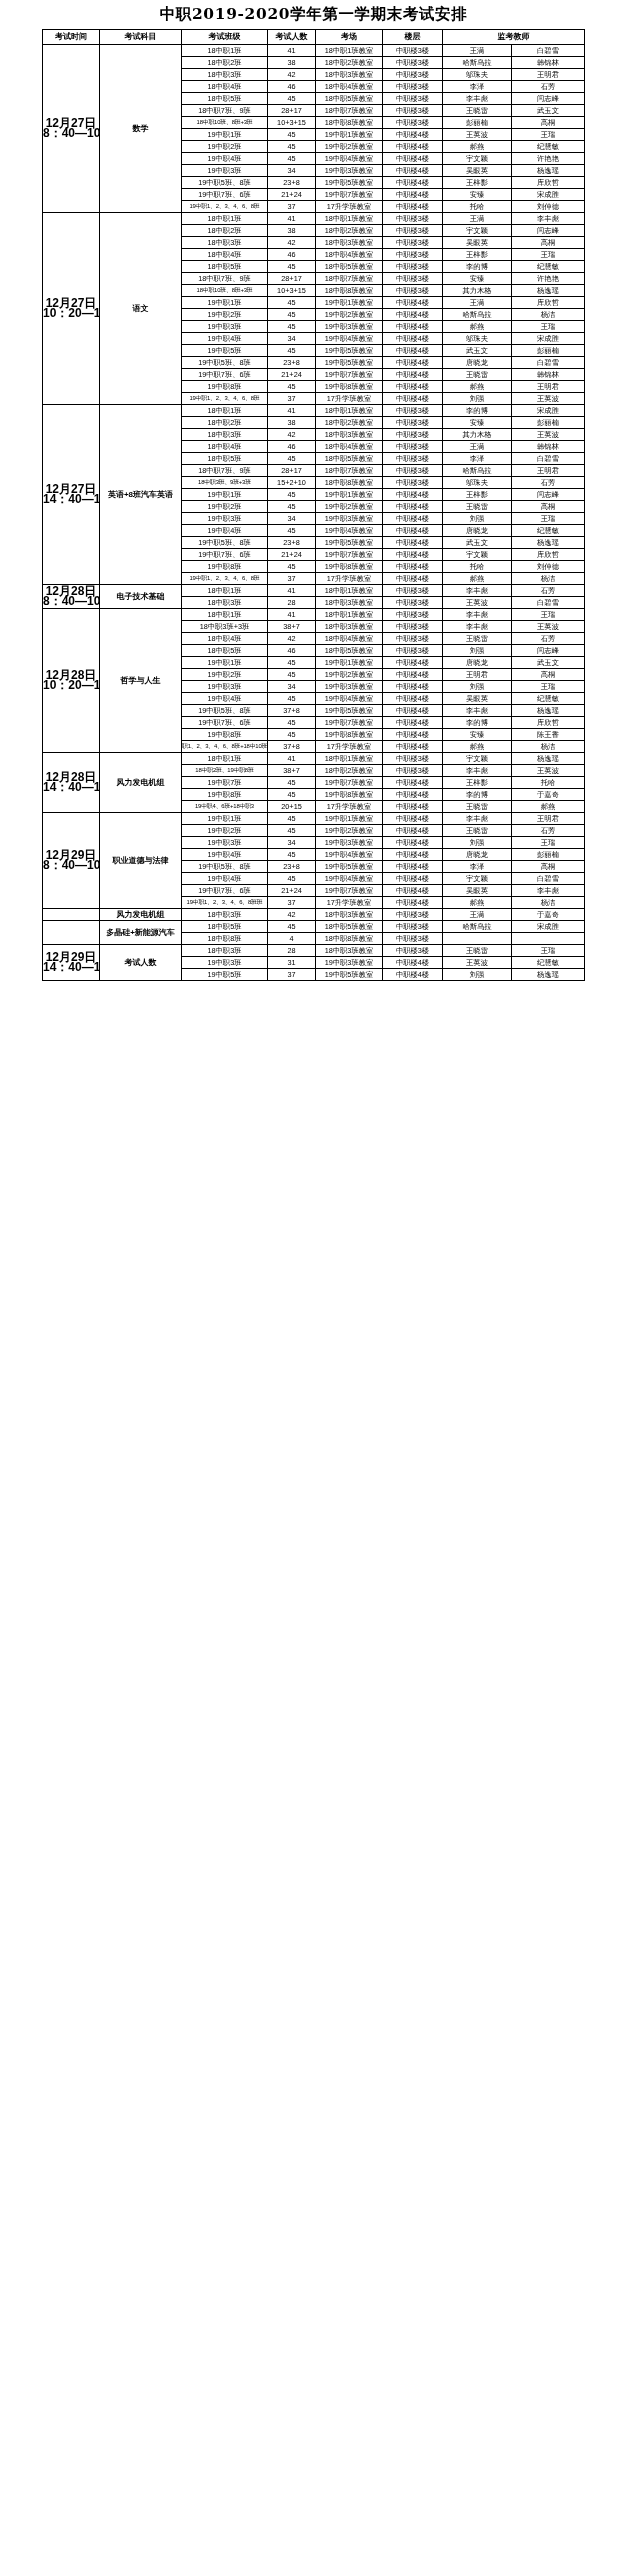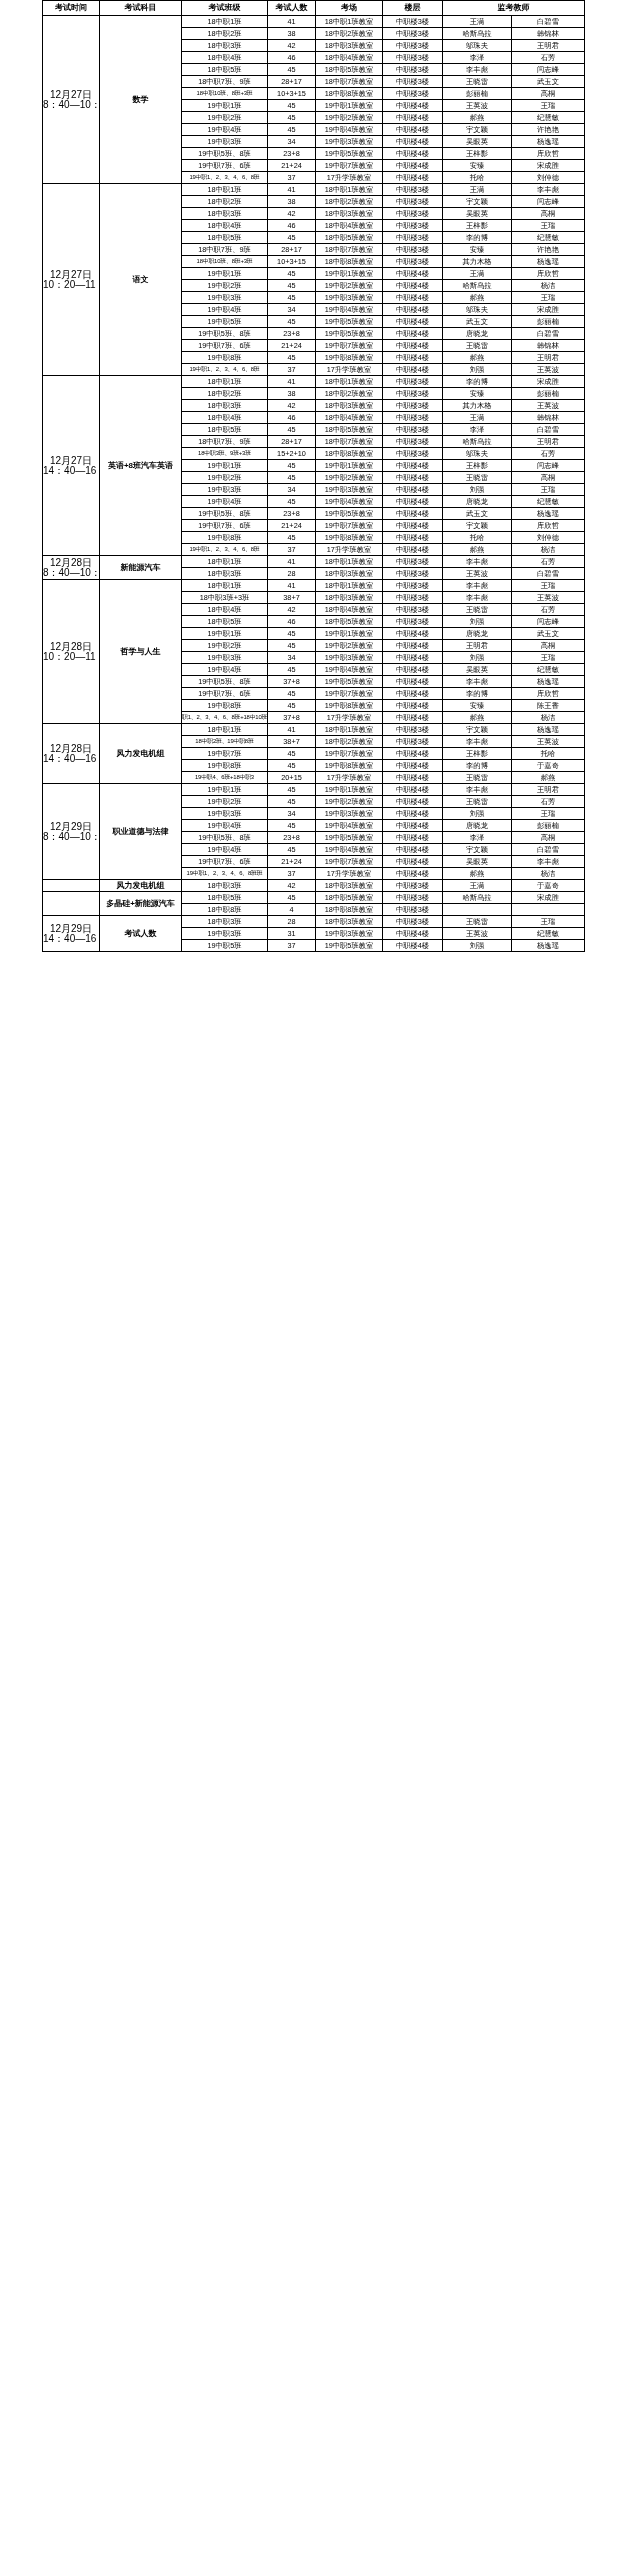--- a/index.html
+++ b/index.html
@@ -37,26 +37,27 @@
     overflow:hidden;
     white-space:nowrap;
   }
   thead th{
     font-weight:bold;
     font-size:8px;
     height:14px;
   }
   td.tiny{font-size:5.9px;letter-spacing:-0.2px;}
   td.subj{font-size:8px;font-weight:bold;}
-  td.time{font-size:10px;line-height:9.5px;}
+  td.time{font-size:12px;line-height:9.5px;font-weight:bold;}
 </style>
 </head>
 <body>
 
 <div class="page">
+  <div class="doc-title">中职2019-2020学年第一学期末考试安排</div>
   <table>
     <colgroup>
       <col class="c0">
         <col class="c1">
         <col class="c2">
         <col class="c3">
         <col class="c4">
         <col class="c5">
         <col class="c6">
     </colgroup>
@@ -445,21 +446,21 @@
           <td>17升学班教室</td>
           <td>中职楼4楼</td>
           <td>郝燕</td>
           <td>杨洁</td>
         </tr>
         <tr>
           <td rowspan="2" class="time">
             <div>12月28日</div>
             <div>8：40—10：10</div>
           </td>
-          <td rowspan="2" class="subj">新能源汽车</td>
+          <td rowspan="2" class="subj">电子技术基础</td>
           <td>18中职1班</td>
           <td>41</td>
           <td>18中职1班教室</td>
           <td>中职楼3楼</td>
           <td>李丰彪</td>
           <td>石芳</td>
         </tr>
         <tr>
           <td>18中职3班</td>
           <td>28</td>

